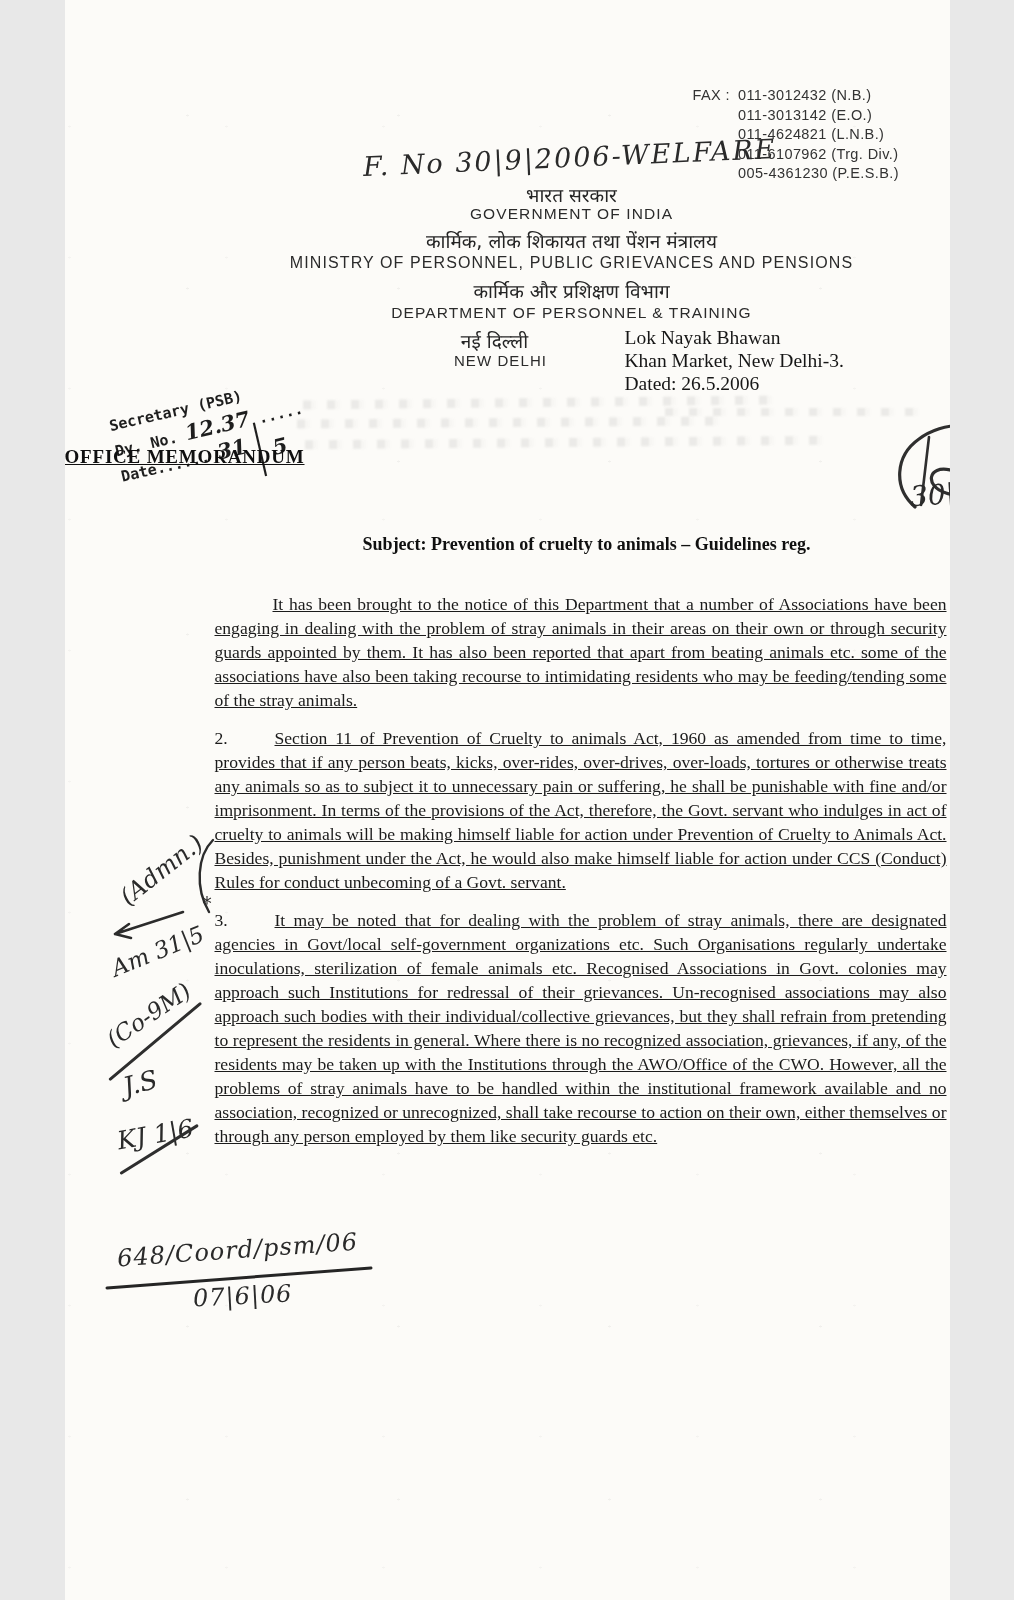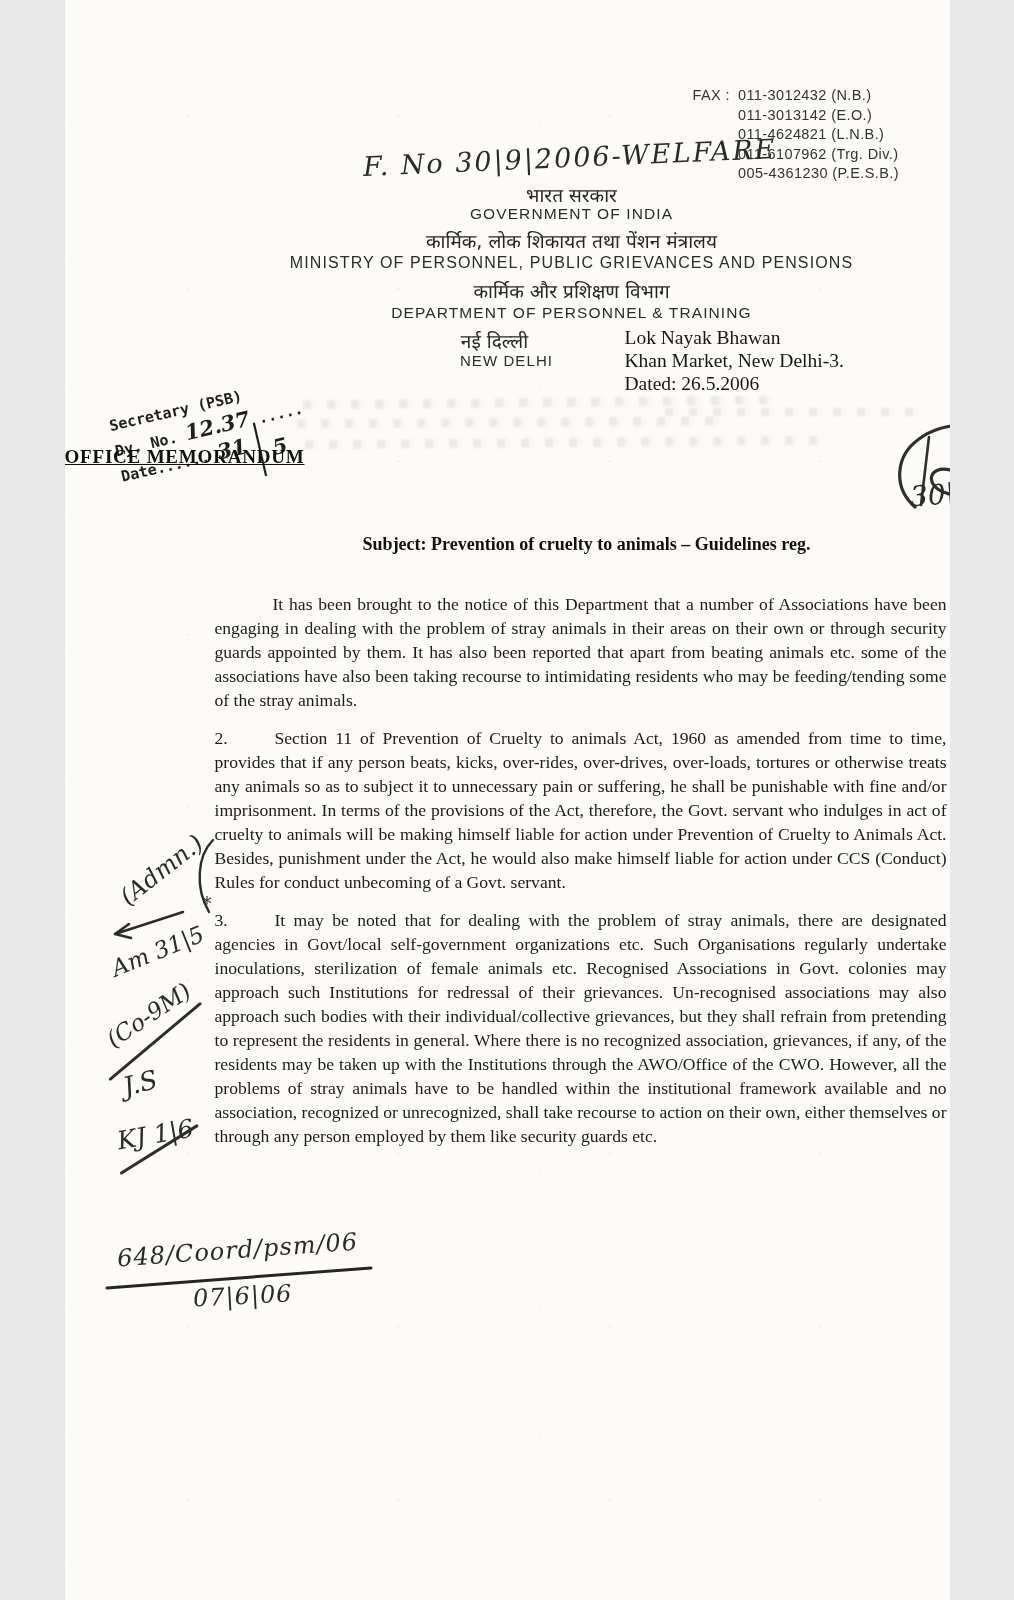--- a/index.html
+++ b/index.html
@@ -44,21 +44,21 @@
               font-weight:bold;}
   
   .memo-title{left:0; top:446px; width:1014px; text-align:left;
       font-size:19px; font-weight:bold; letter-spacing:.8px;
       text-decoration:underline; color:#101010;}
   .subject{left:0; top:534px; width:1044px; text-align:center;
       font-size:18px; font-weight:bold; color:#101010;}
   
   .body{left:150px; top:592px; width:732px; font-size:17.6px;
         line-height:24px; text-align:justify; color:#1b1b1b;}
-  .para{margin:0 0 14px 0;}
+  .para{margin:0 0 14px 0;text-decoration:underline;}
   .p-first{text-indent:58px;}
   .pnum{display:inline-block; width:60px; text-indent:0;}
   
   .smudge{opacity:.55; filter:blur(1.1px);
     background:repeating-linear-gradient(89deg, rgba(110,110,110,.22) 0 8px,
       rgba(150,150,150,.08) 8px 13px, transparent 13px 24px);}
   
   .note{white-space:nowrap;}
   .stroke{position:absolute; background:#2e2e2e; border-radius:2px;}
   .sig-date{font-size:28px;}
@@ -82,21 +82,21 @@
 
   <div class="abs hand fno">F. No 30|9|2006-WELFARE</div>
 
   <div class="abs hdr eng" style="top:205px; font-size:15.5px;">GOVERNMENT OF INDIA</div>
   <div class="abs hdr hindi" style="top:182px;">भारत सरकार</div>
   <div class="abs hdr hindi" style="top:228px;">कार्मिक, लोक शिकायत तथा पेंशन मंत्रालय</div>
   <div class="abs hdr eng" style="top:254px;">MINISTRY OF PERSONNEL, PUBLIC GRIEVANCES AND PENSIONS</div>
   <div class="abs hdr hindi" style="top:278px;">कार्मिक और प्रशिक्षण विभाग</div>
   <div class="abs hdr eng" style="top:304px; font-size:15.5px;">DEPARTMENT OF PERSONNEL &amp; TRAINING</div>
   <div class="abs hdr hindi citys" style="left:170px; top:328px;">नई दिल्ली</div>
-  <div class="abs hdr eng citys" style="left:182px; top:352px; font-size:15px;">NEW DELHI</div>
+  <div class="abs hdr eng citys" style="left:176px; top:352px; font-size:15px;">NEW DELHI</div>
 
   <div class="abs addr">
     <div>Lok Nayak Bhawan</div>
     <div>Khan Market, New Delhi-3.</div>
     <div>Dated: 26.5.2006</div>
   </div>
 
   <div class="abs stamp">
     <div>Secretary (PSB)</div>
     <div>

